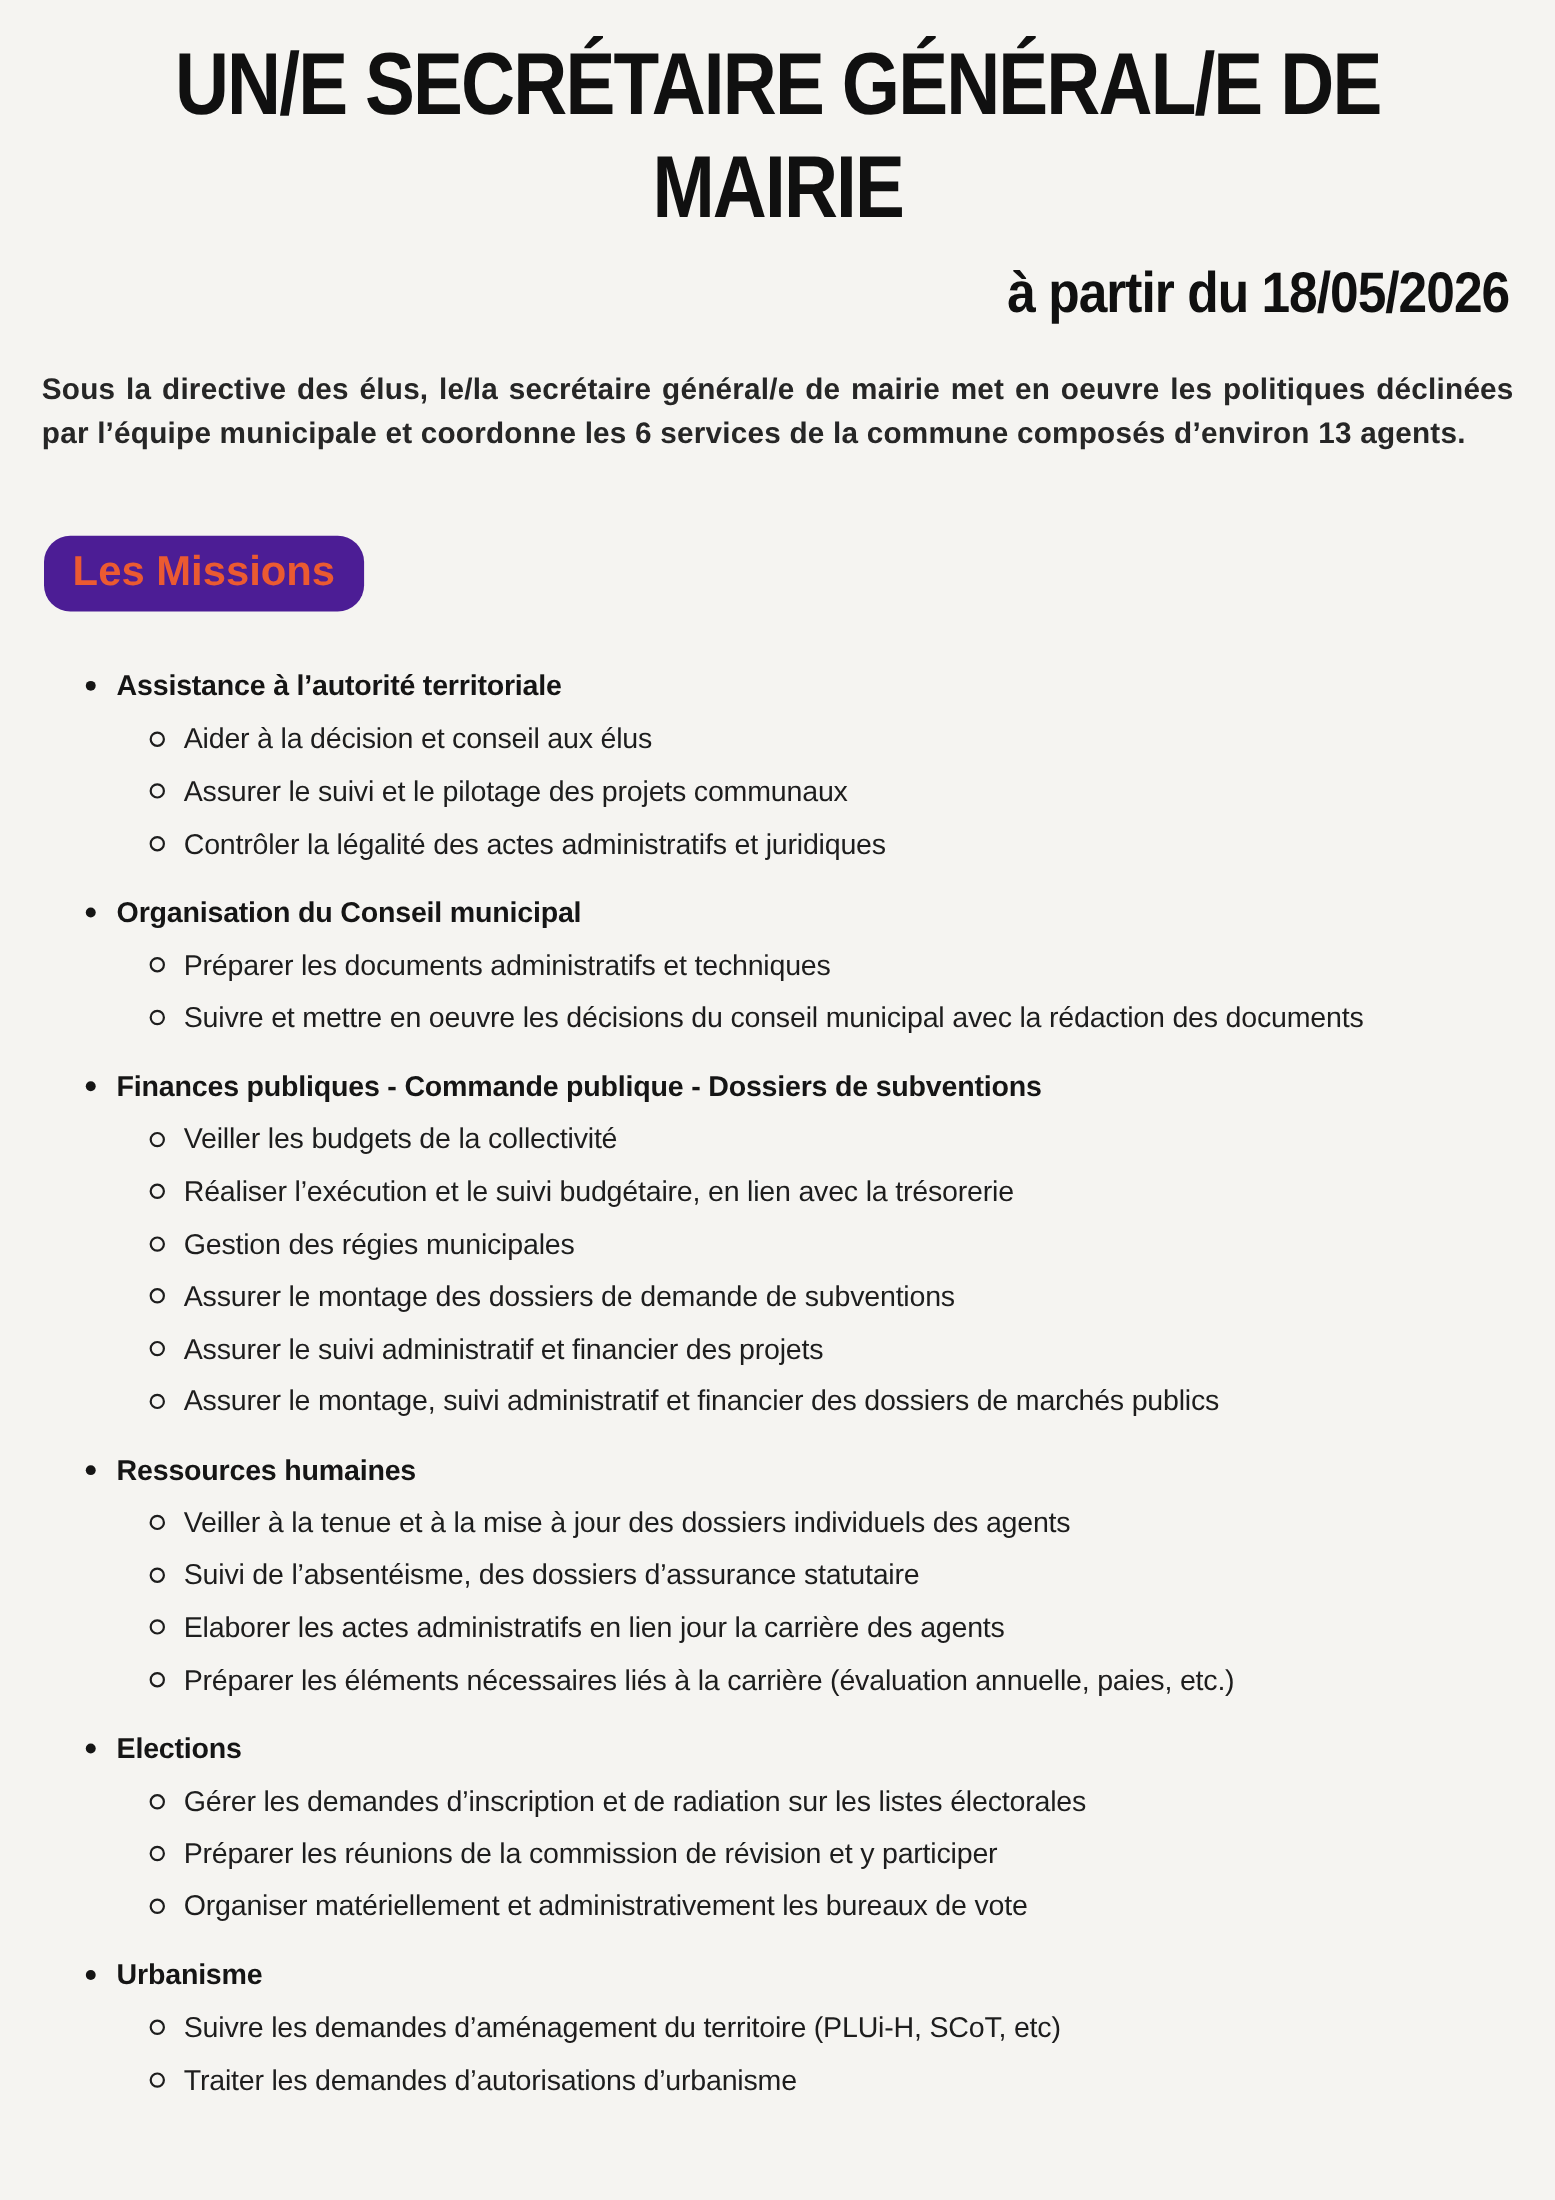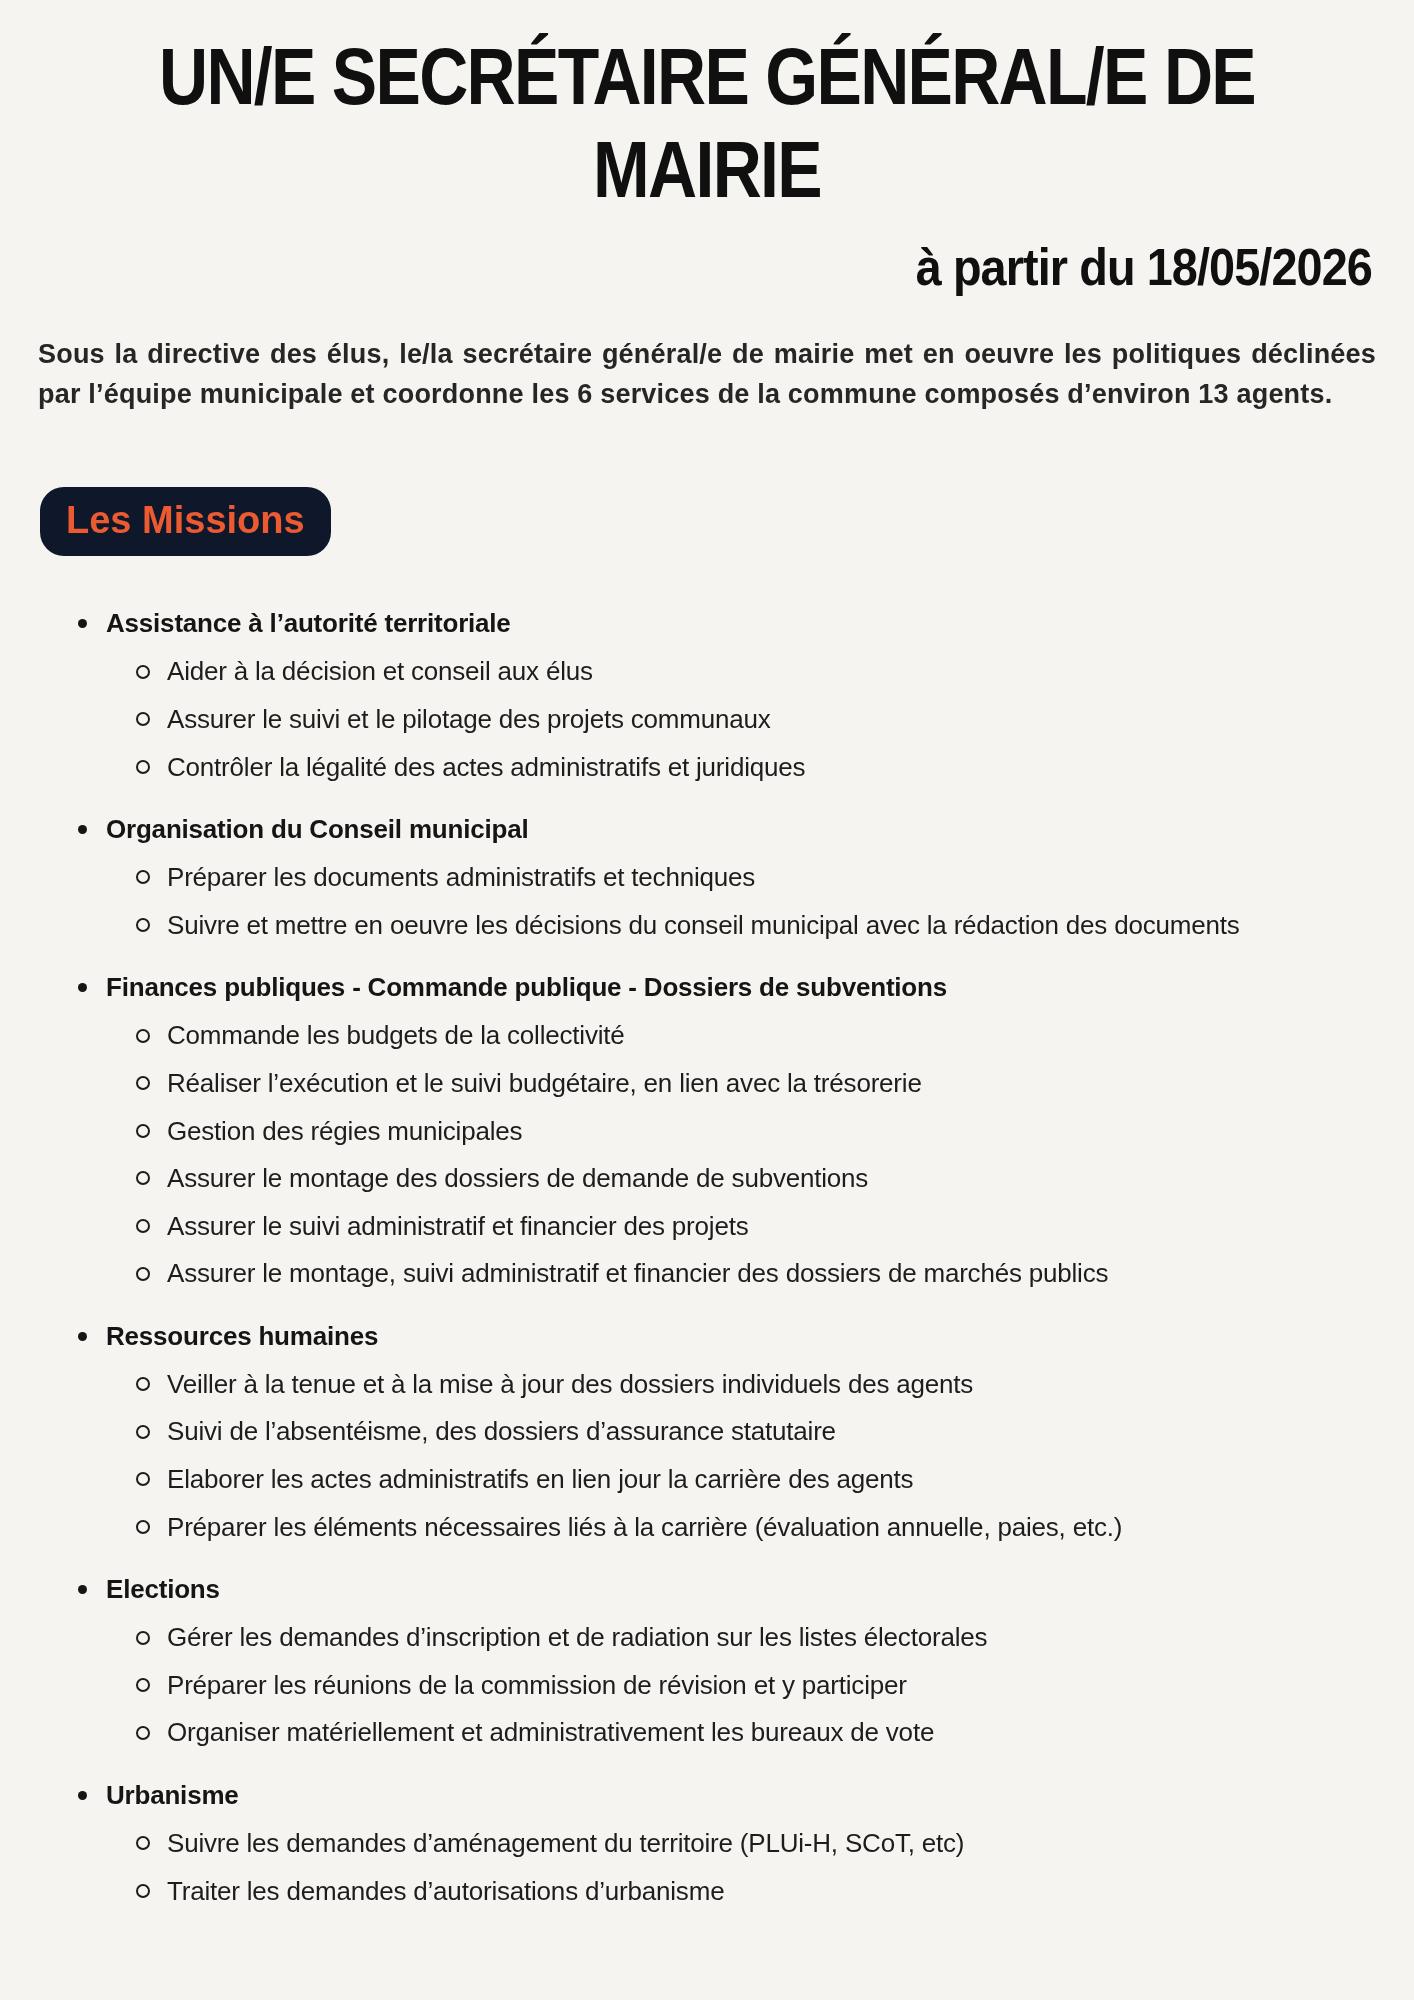--- a/index.html
+++ b/index.html
@@ -45,21 +45,21 @@
     font-size:27px;
     font-weight:700;
     line-height:1.48;
     text-align:justify;
     color:#262626;
     letter-spacing:0.2px;
   }
   .pill{
     display:inline-block;
     margin:72px 0 0 40px;
-    background:#0f172a;
+    background:#4c1d95;
     color:#eb5a31;
     font-size:38px;
     font-weight:800;
     padding:12px 26px 14px 26px;
     border-radius:24px;
     letter-spacing:0;
   }
   .missions{
     margin:52px 40px 0 78px;
   }
@@ -157,21 +157,21 @@
       </ul>
     </div>
     <div class="mission-section">
       <div class="sec-head">
         <span class="disc"></span>
         <span>Finances publiques - Commande publique - Dossiers de subventions</span>
       </div>
       <ul class="mission-items">
         <li class="mission-item">
           <span class="circ"></span>
-          <span>Commande les budgets de la collectivité</span>
+          <span>Veiller les budgets de la collectivité</span>
         </li>
         <li class="mission-item">
           <span class="circ"></span>
           <span>Réaliser l’exécution et le suivi budgétaire, en lien avec la trésorerie</span>
         </li>
         <li class="mission-item">
           <span class="circ"></span>
           <span>Gestion des régies municipales</span>
         </li>
         <li class="mission-item">

